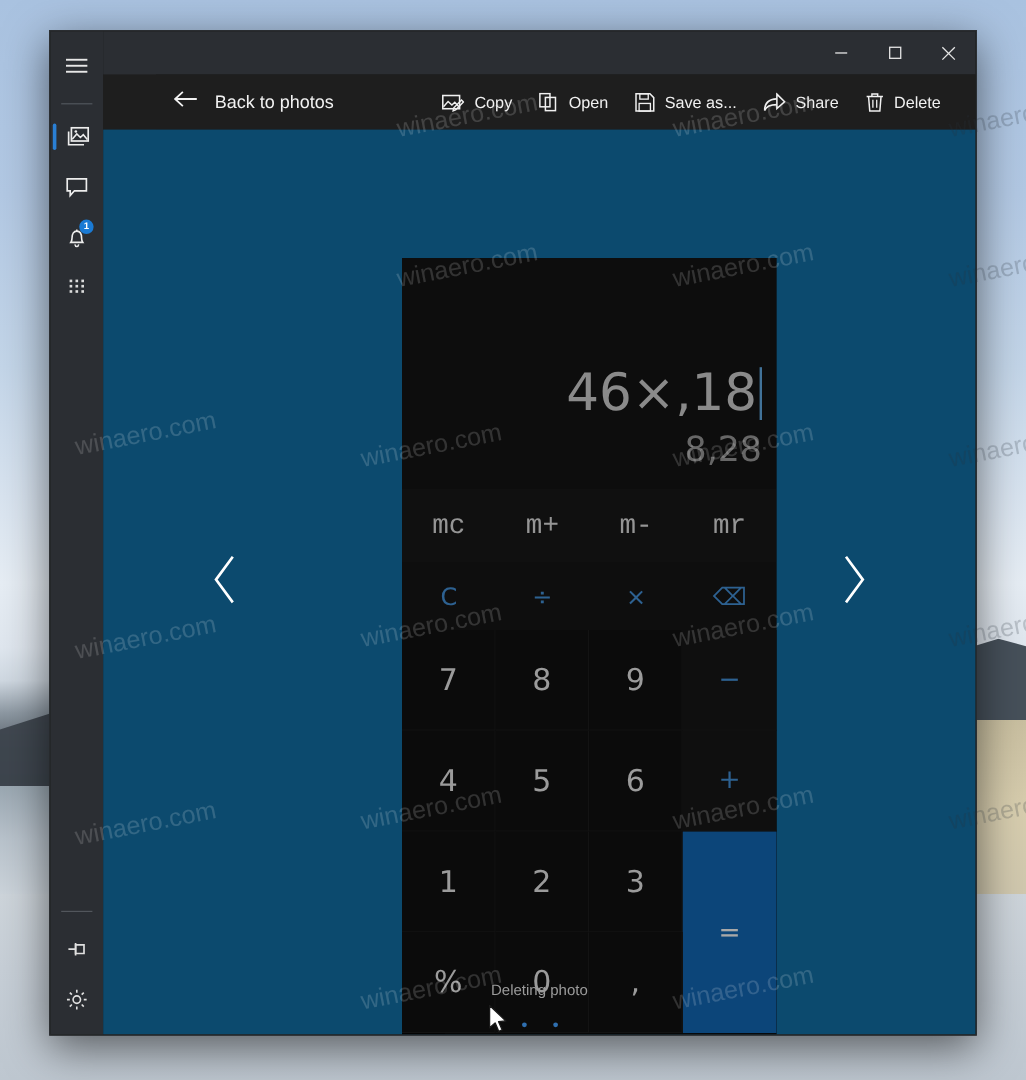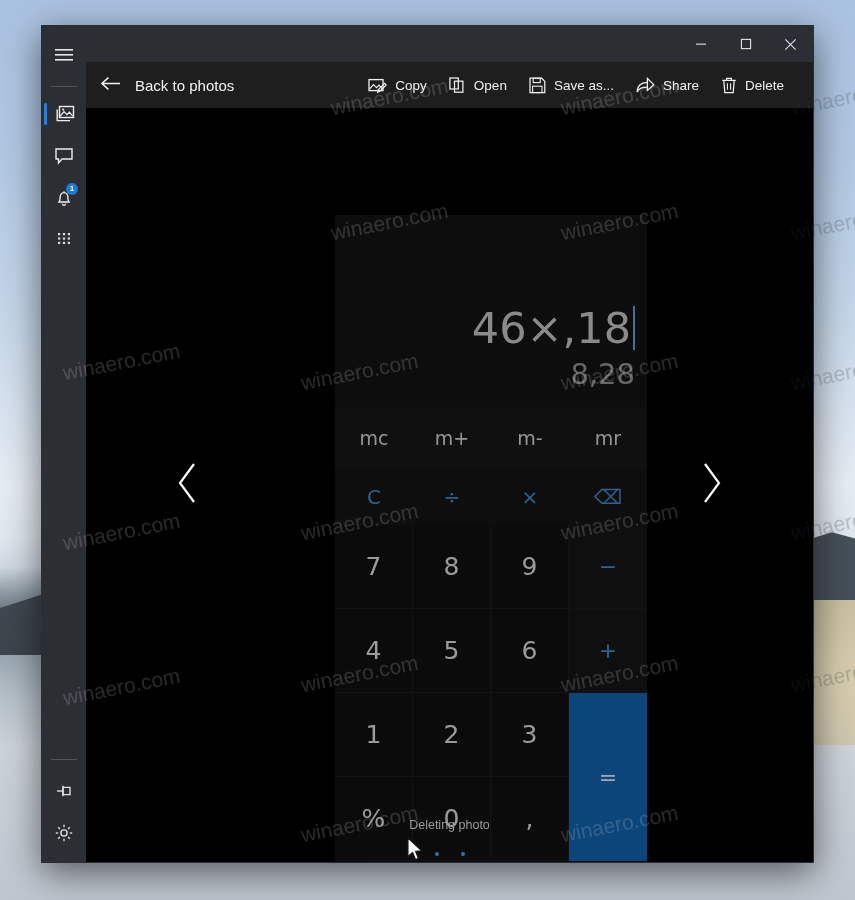--- a/index.html
+++ b/index.html
@@ -108,38 +108,39 @@
   }
   .wc-btn svg { display: block; }
 
   
   #commandbar {
     height: 46px; flex: 0 0 46px;
     display: flex; align-items: center;
     padding: 0 18px 0 4px;
     background: #1e1e1e;
     color: #f0f0f0;
+    margin-left: 44px;
   }
   #back-to-photos {
     display: flex; align-items: center; gap: 14px;
     padding: 6px 10px; color: #f2f2f2;
   }
   #back-to-photos .label { font-size: 15px; }
   #cmd-spacer { flex: 1 1 auto; }
   .cmd-btn {
     display: flex; align-items: center; gap: 8px;
     padding: 6px 11px; color: #f0f0f0; font-size: 13.5px;
   }
   .cmd-btn svg { display: block; }
 
   
   #viewer {
     flex: 1 1 auto; position: relative;
     display: flex; align-items: center; justify-content: center;
-    background: #000000;
+    background: #0c4a6e;
     overflow: hidden;
     text-align: center;
   }
   .nav-arrow {
     position: absolute; top: 50%; transform: translateY(-50%);
     width: 56px; height: 84px;
     display: flex; align-items: center; justify-content: center;
     color: #ffffff;
   }
   #nav-prev { left: 74px; }
@@ -173,21 +174,21 @@
   #calc-result {
     font-size: 29px; color: #8f8f8f; margin-top: 10px; line-height: 1;
   }
   #calc-memory {
     height: 62px; flex: 0 0 62px;
     display: grid; grid-template-columns: repeat(4, 1fr);
     background: #161616;
   }
   .mem-key {
     display: flex; align-items: center; justify-content: center;
-    color: #cfcfcf; font-size: 19px;
+    color: #cfcfcf; font-size: 23px; font-family: Liberation Mono, monospace;
   }
   #calc-ops {
     height: 56px; flex: 0 0 56px;
     display: grid; grid-template-columns: repeat(4, 1fr);
     background: #141414;
   }
   .op-key {
     display: flex; align-items: center; justify-content: center;
     color: #3f87c9; font-size: 20px;
   }

